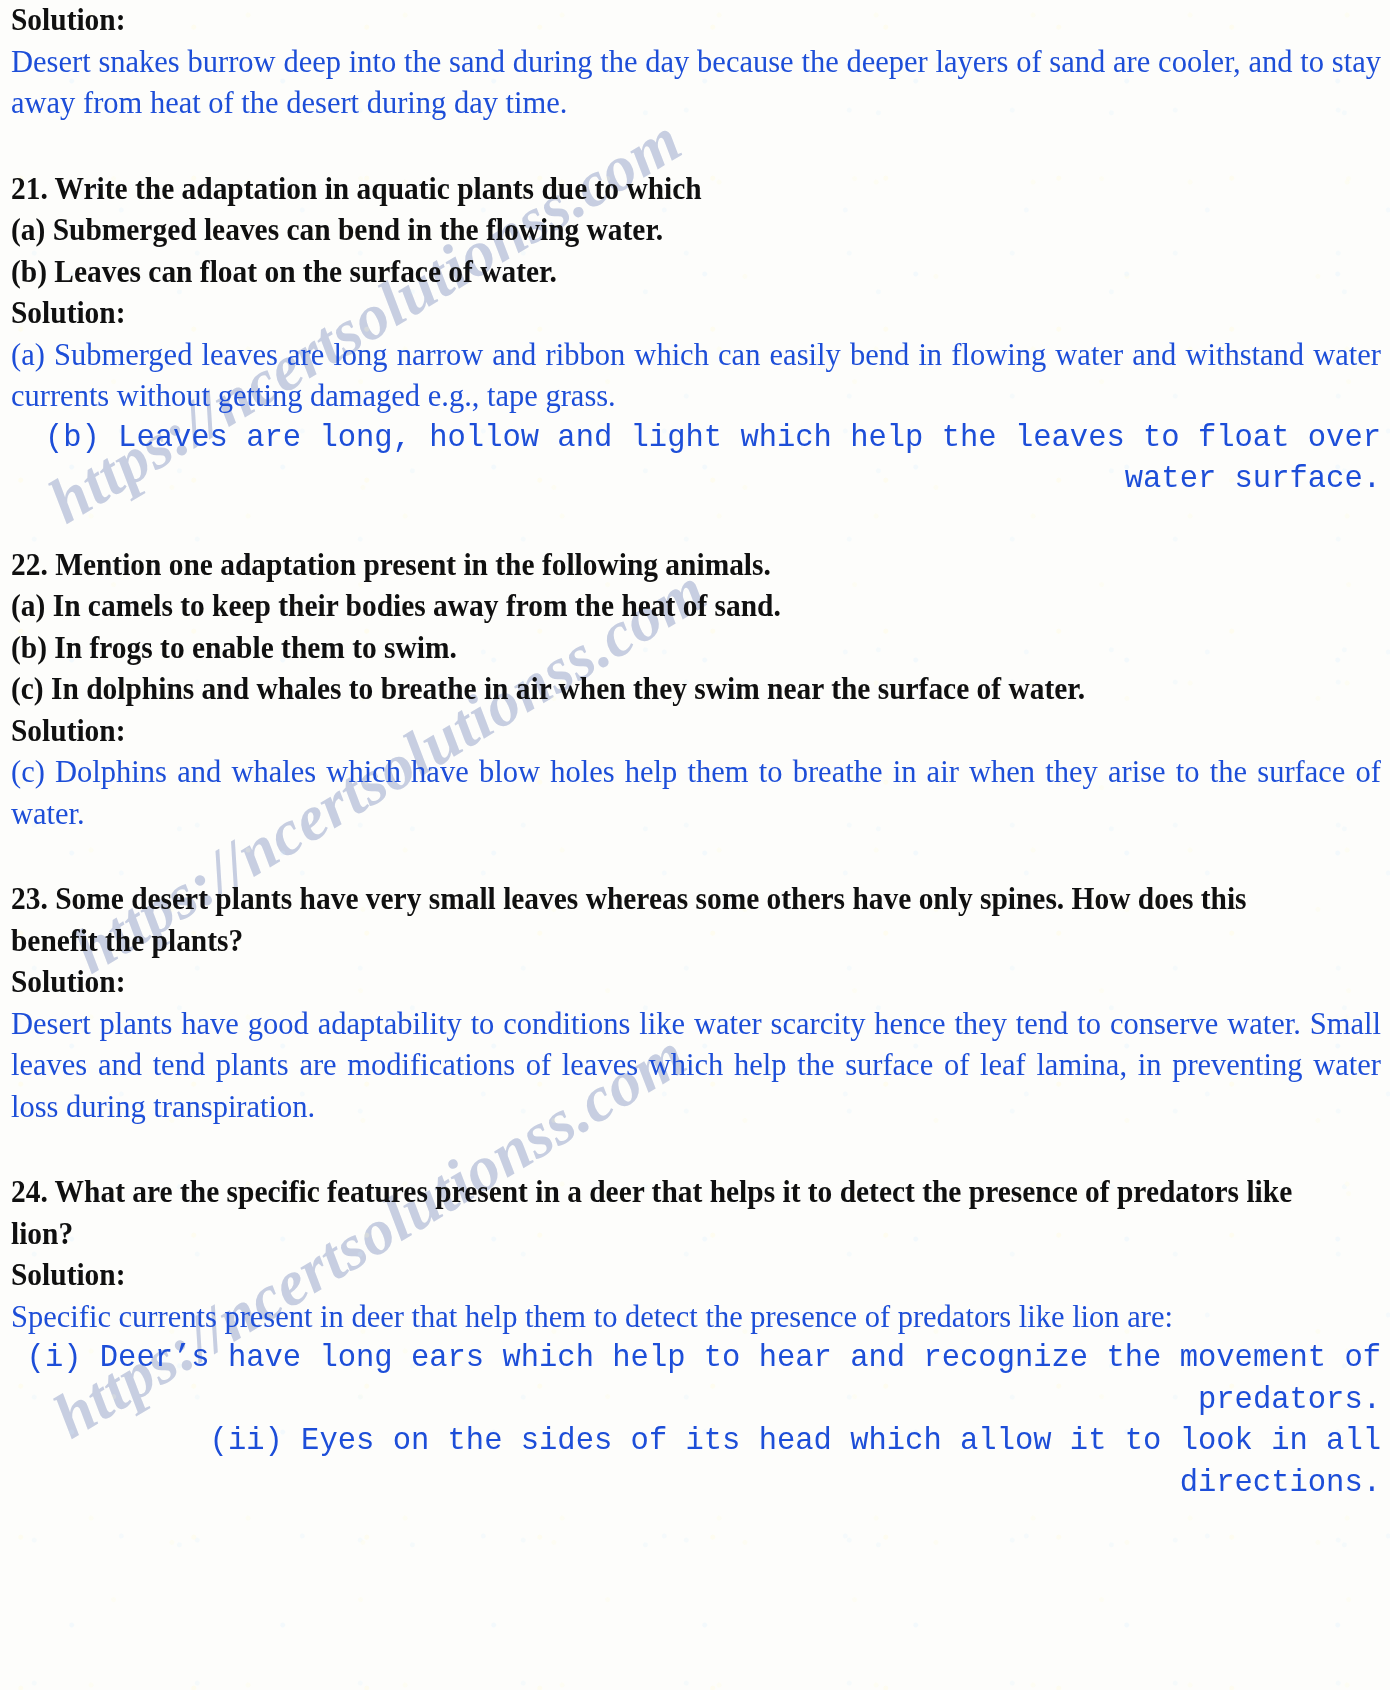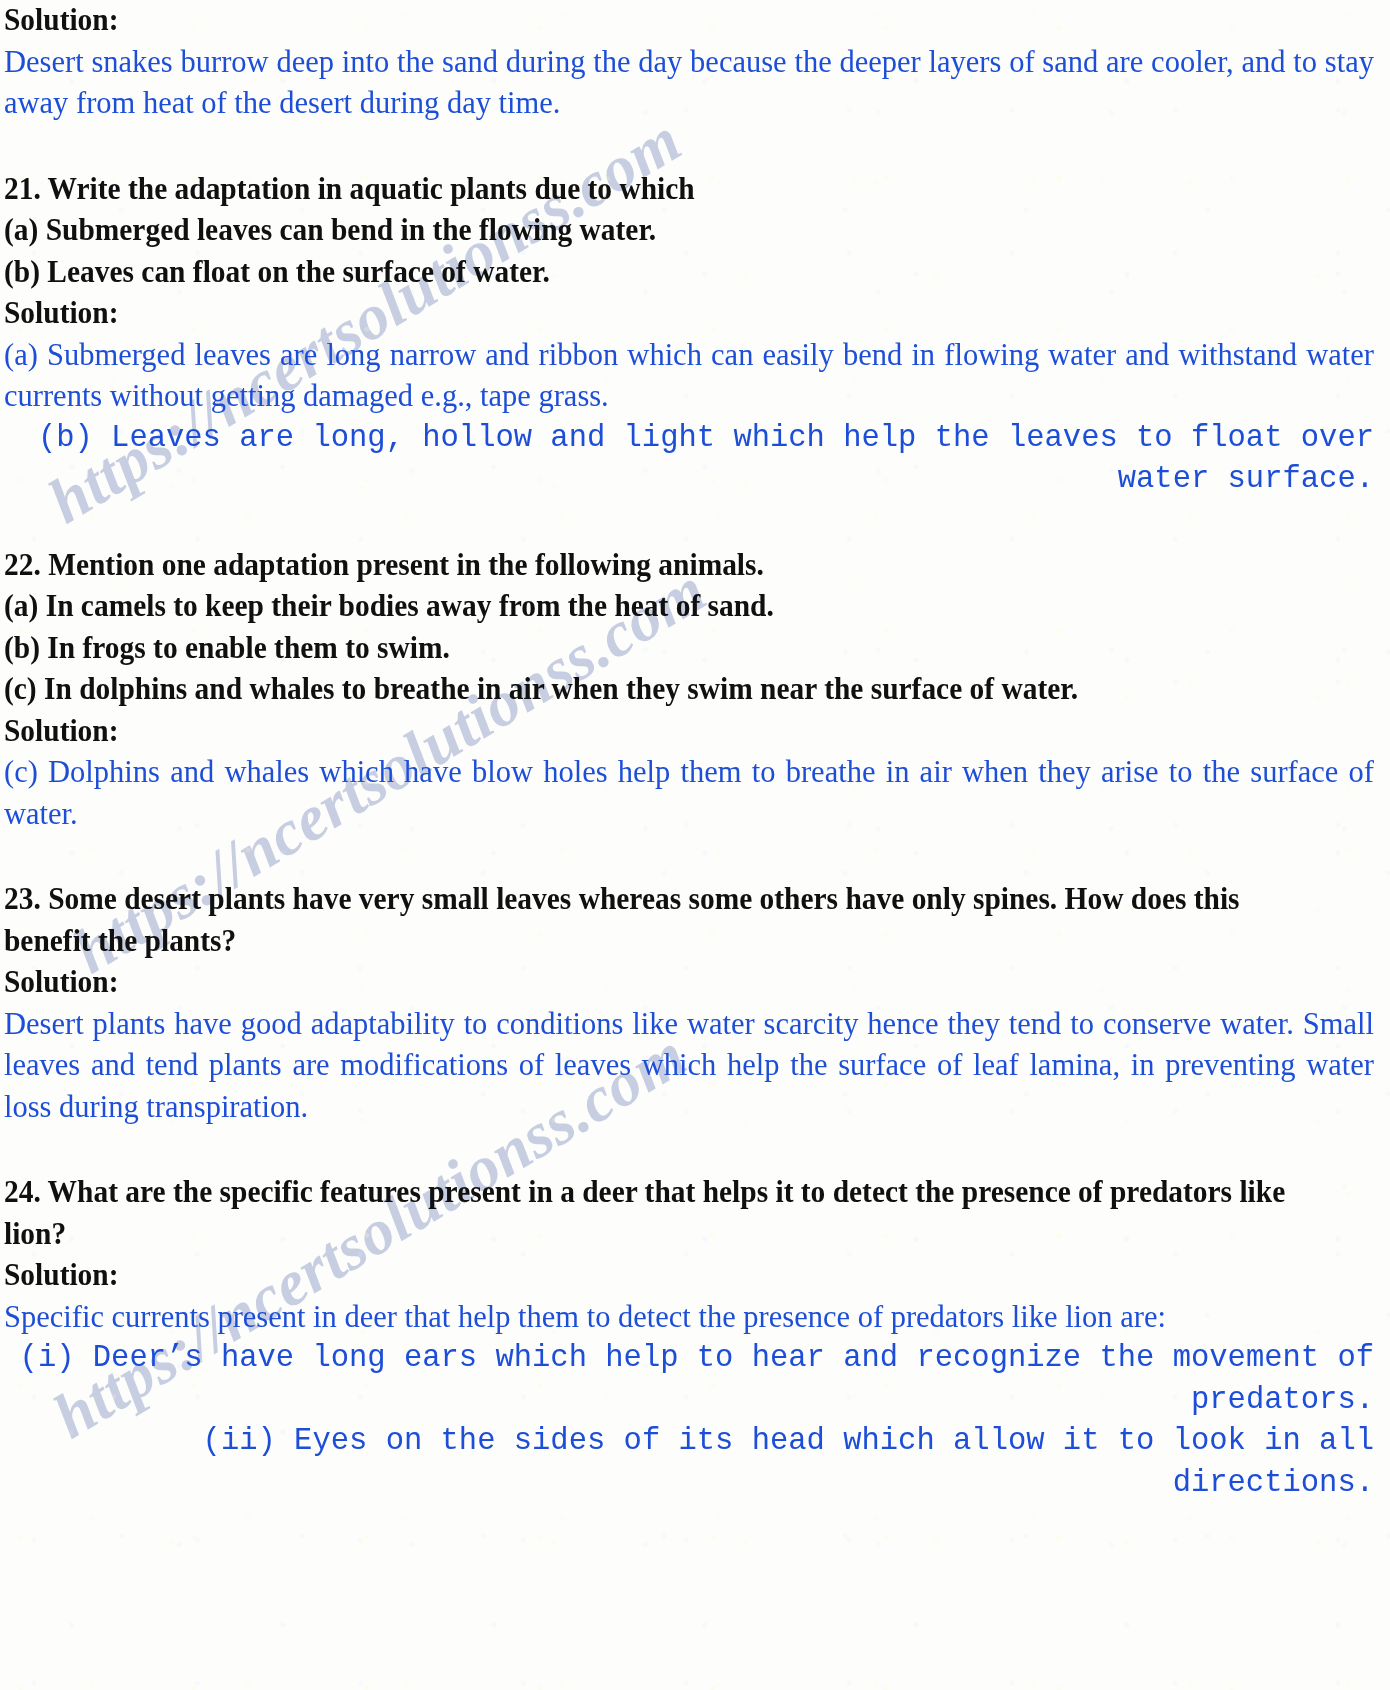--- a/index.html
+++ b/index.html
@@ -62,20 +62,21 @@
   .wm-2 { left: 80px;  top: 920px;  font-size: 64px; transform: rotate(-31deg); }
   .wm-3 { left: 60px;  top: 1385px; font-size: 64px; transform: rotate(-31deg); }
 
   
   #content {
     position: relative;
     z-index: 4;
     padding: 0 6px 0 4px;
     width: 1380px;
     box-sizing: border-box;
+    margin-left: 7px;
   }
 
   .para {
     font-size: 30.5px;
     line-height: 41.5px;
     text-align: justify;
     text-justify: inter-word;
     margin: 0;
     color: #1d4ed8;
   }

